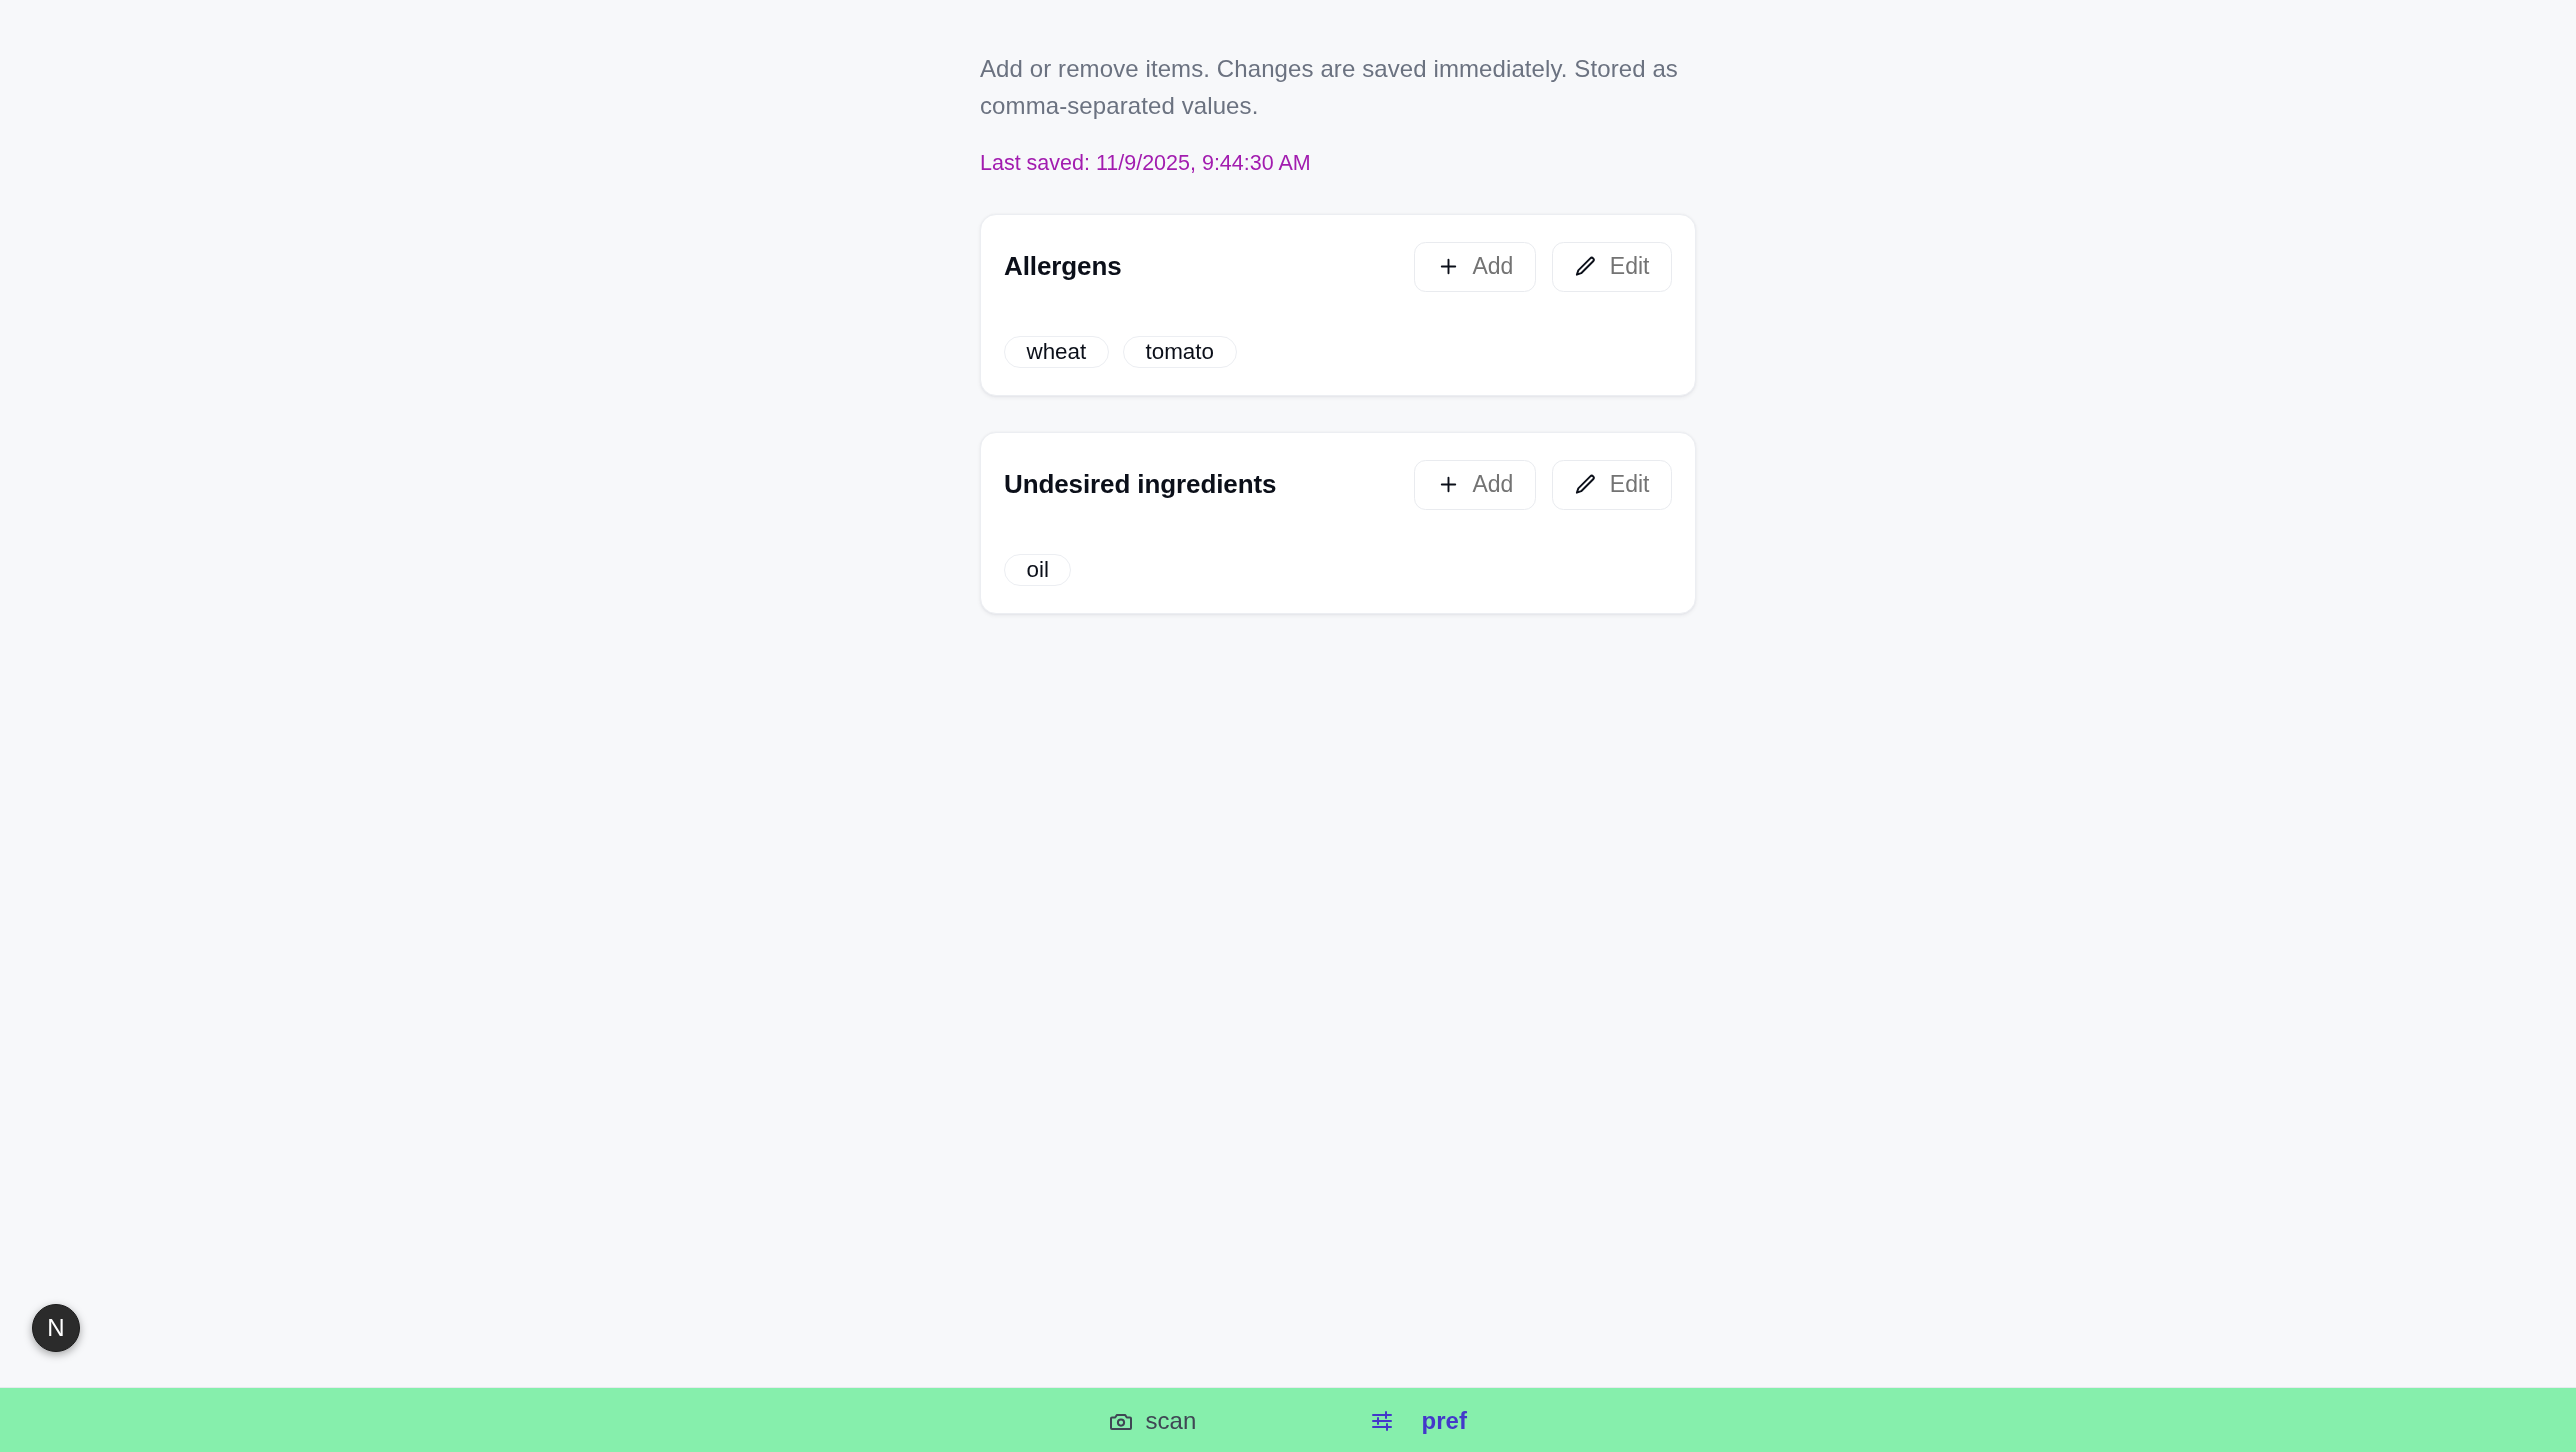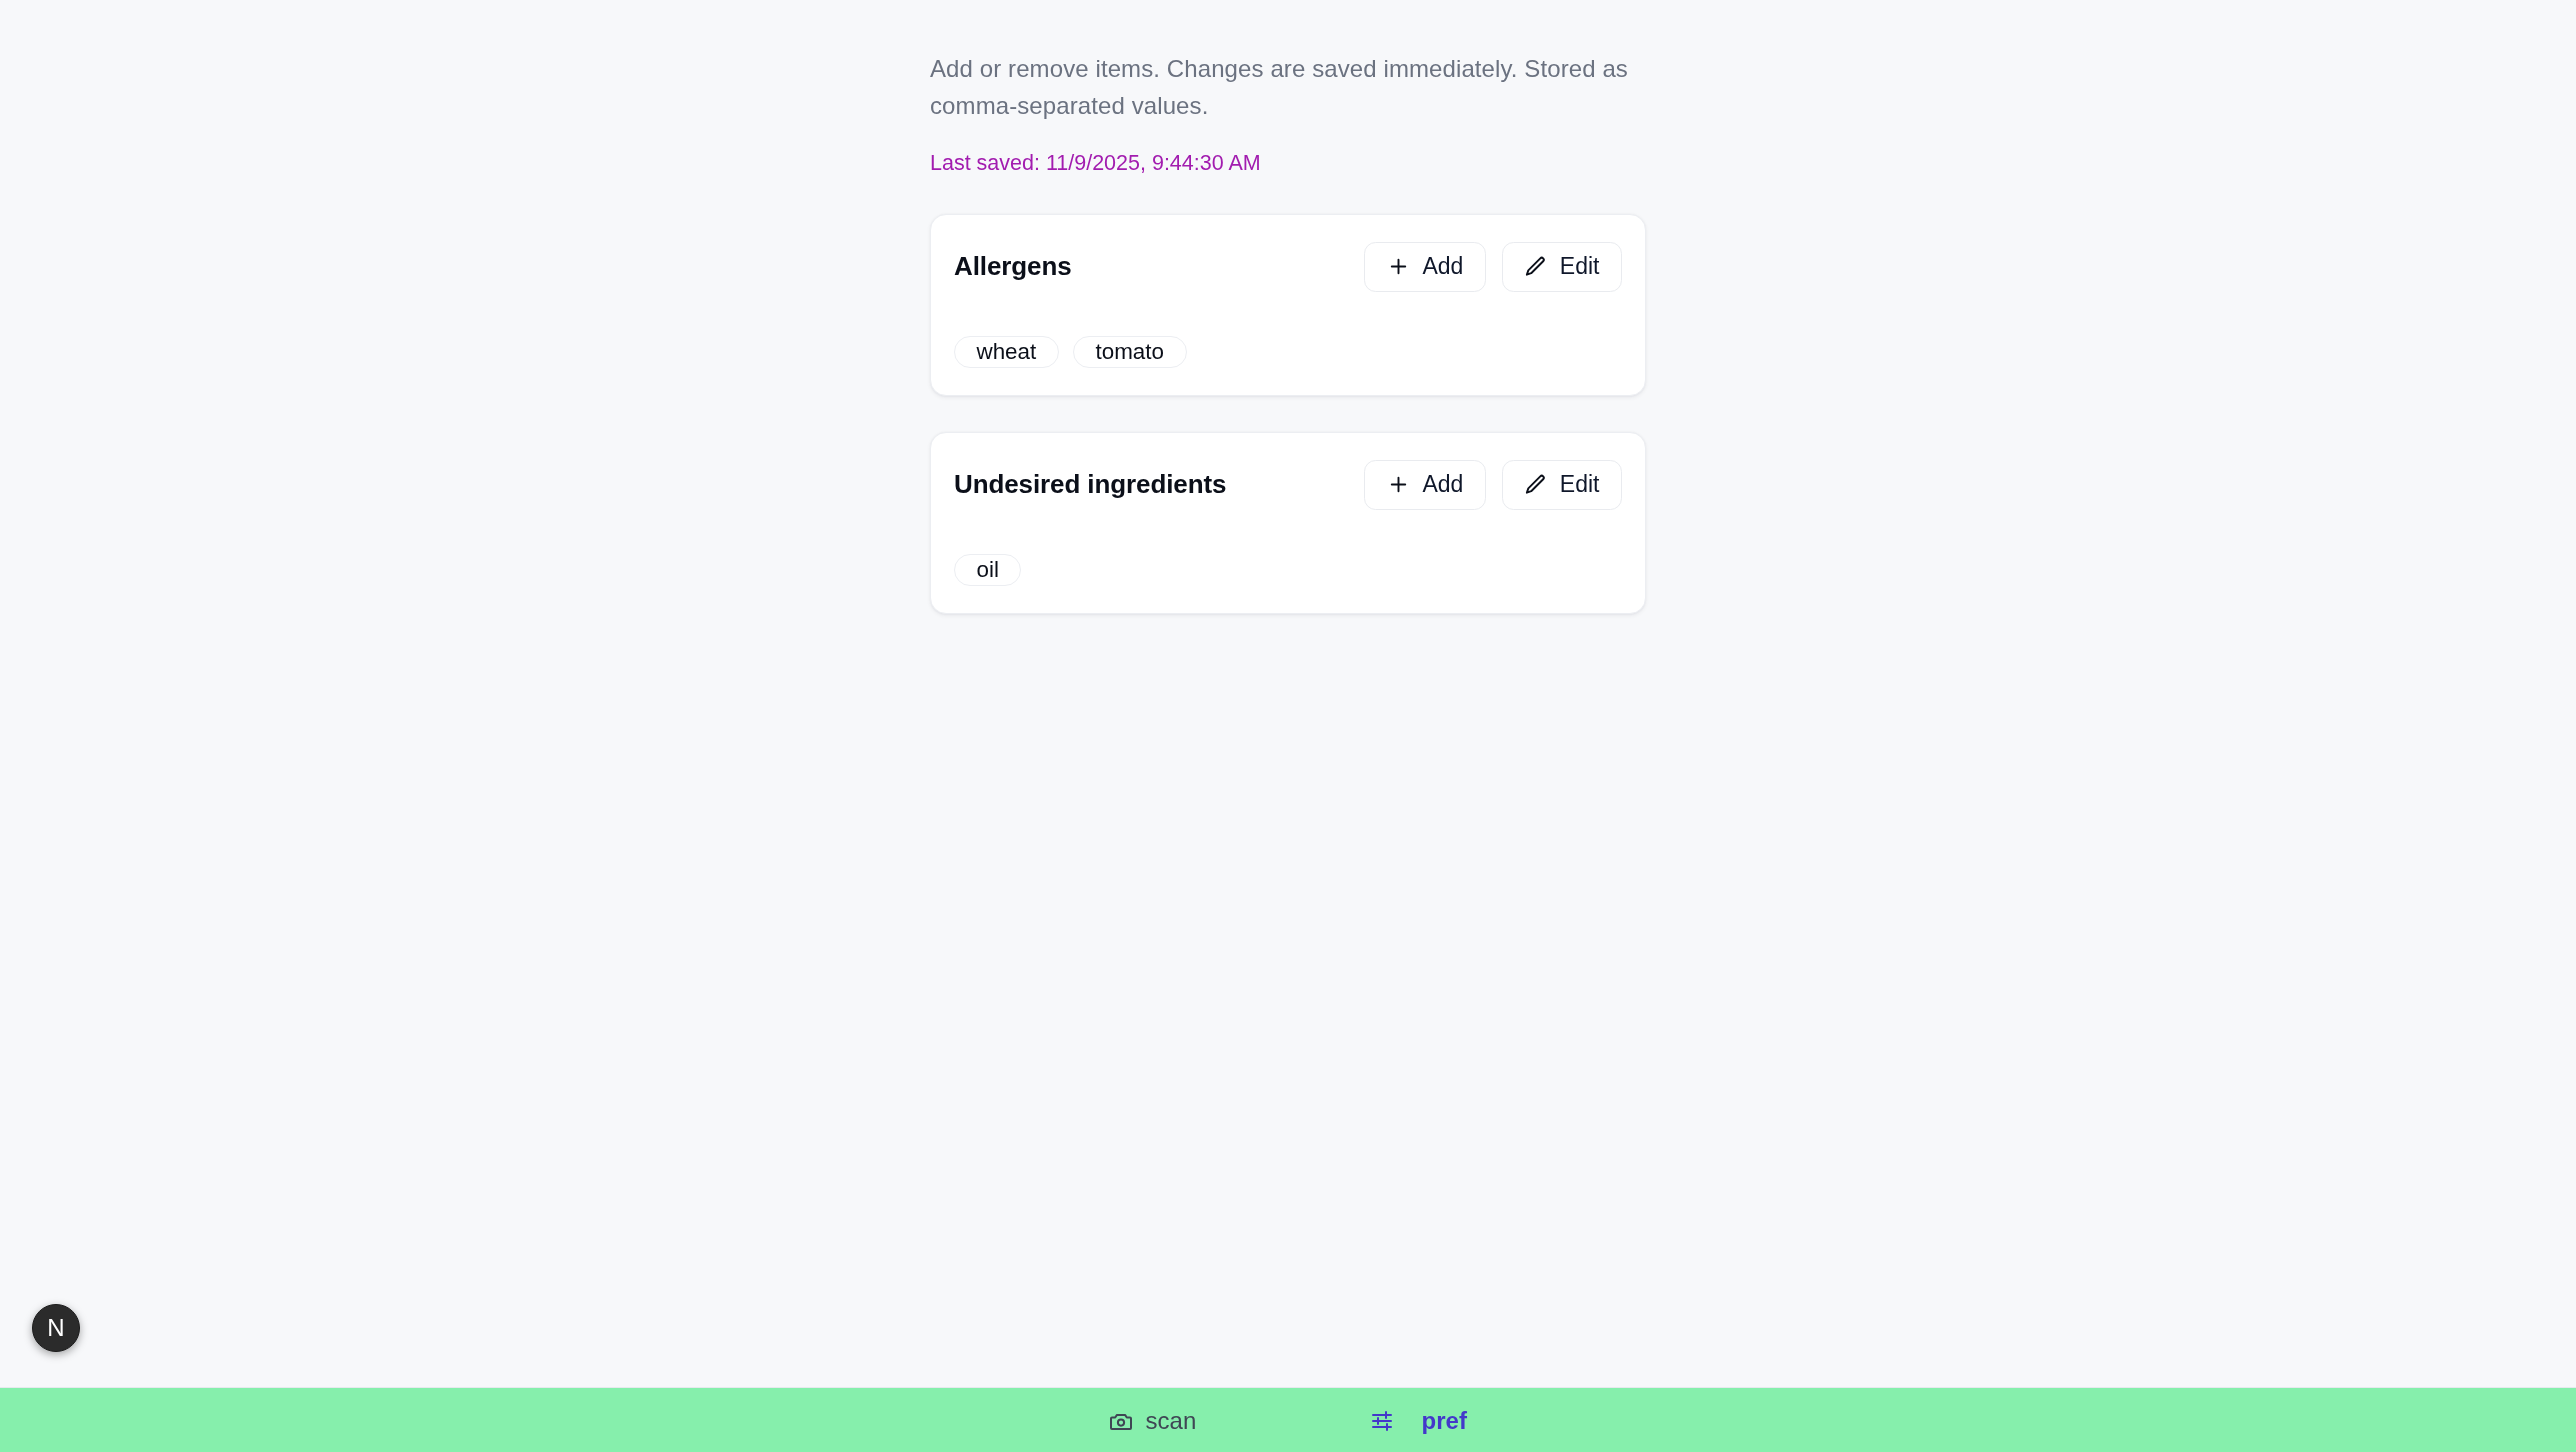--- a/index.html
+++ b/index.html
@@ -63,21 +63,21 @@
   
   .main {
     flex: 1 1 auto;
     background: #f7f8fa;
     position: relative;
     overflow: hidden;
   }
 
   .content {
     position: absolute;
-    left: 930px;
+    left: 980px;
     top: 50px;
     width: 716px;
   }
 
   .intro {
     font-size: 24px;
     line-height: 37px;
     color: #6b7280;
     width: 716px;
     letter-spacing: 0.1px;
@@ -127,21 +127,21 @@
     display: inline-flex;
     align-items: center;
     justify-content: center;
     gap: 12.5px;
     height: 50px;
     padding: 0 21.5px;
     background: #ffffff;
     border: 1.8px solid #e9ebef;
     border-radius: 11.6px;
     font-size: 23px;
-    color: #0f172a;
+    color: #737373;
     font-family: "Liberation Sans", sans-serif;
     cursor: pointer;
     white-space: nowrap;
   }
 
   .btn .ico { display: inline-flex; align-items: center; }
   .btn svg { display: block; }
 
   
   .chips {

